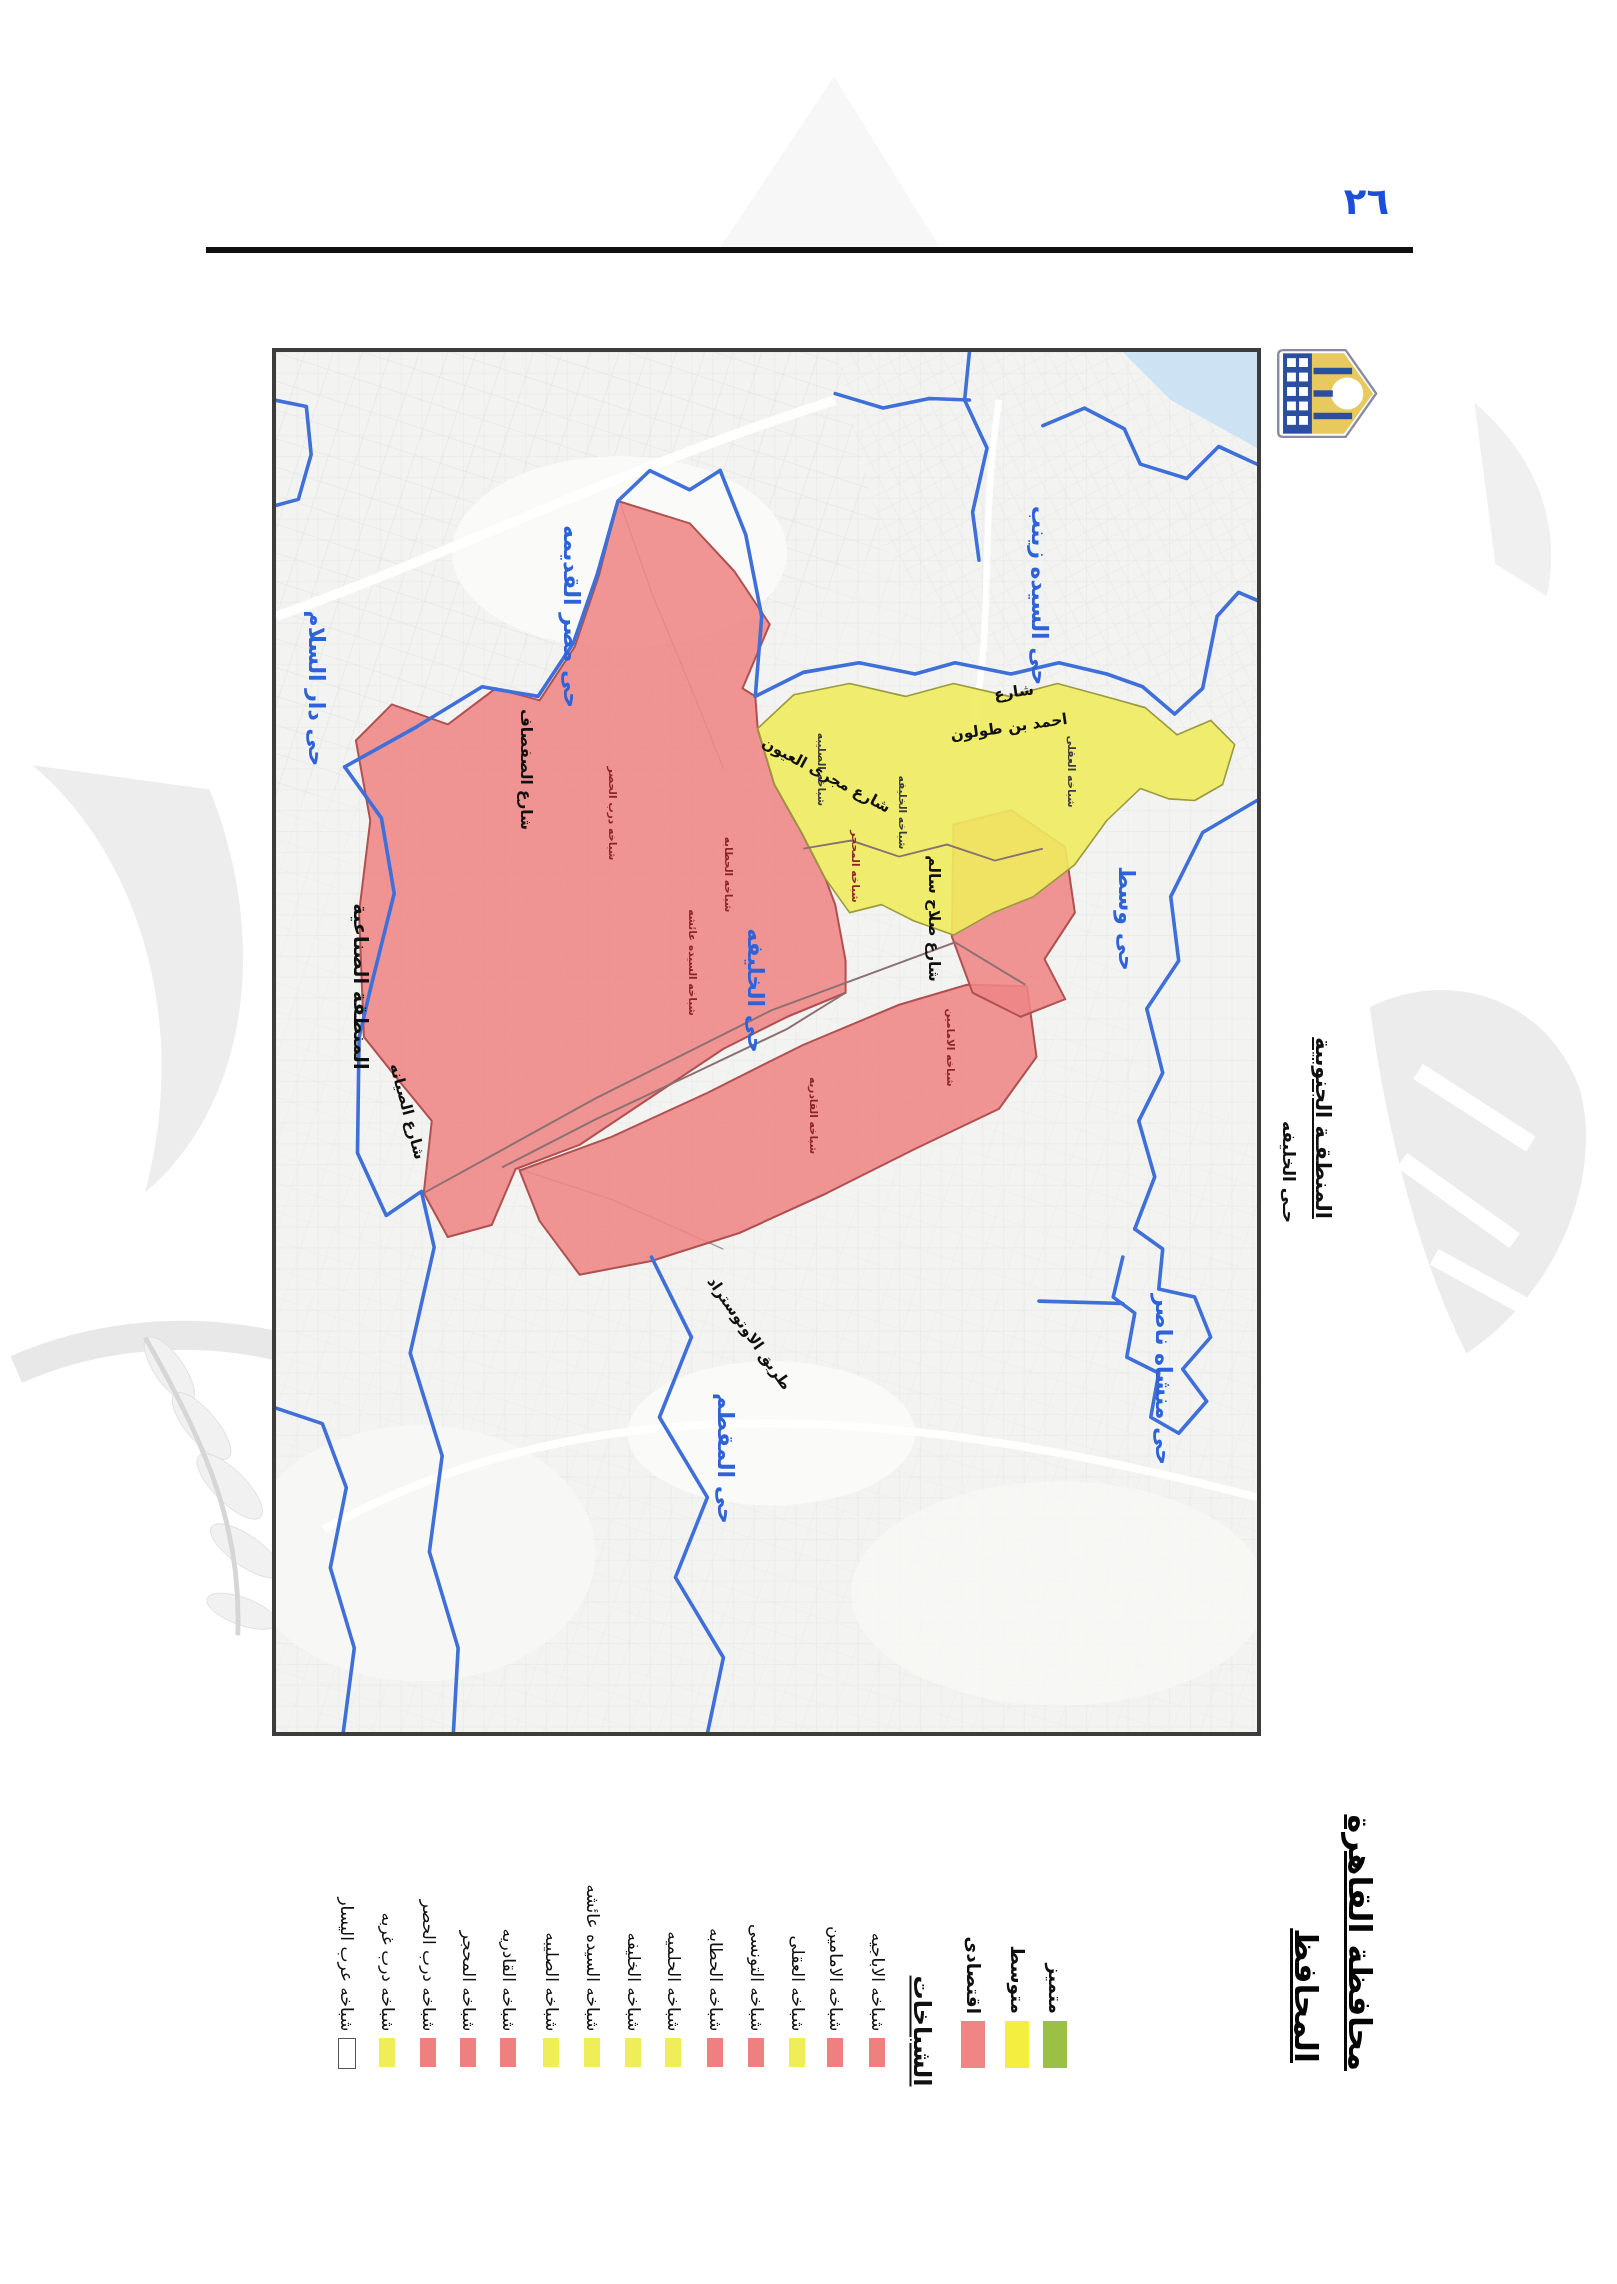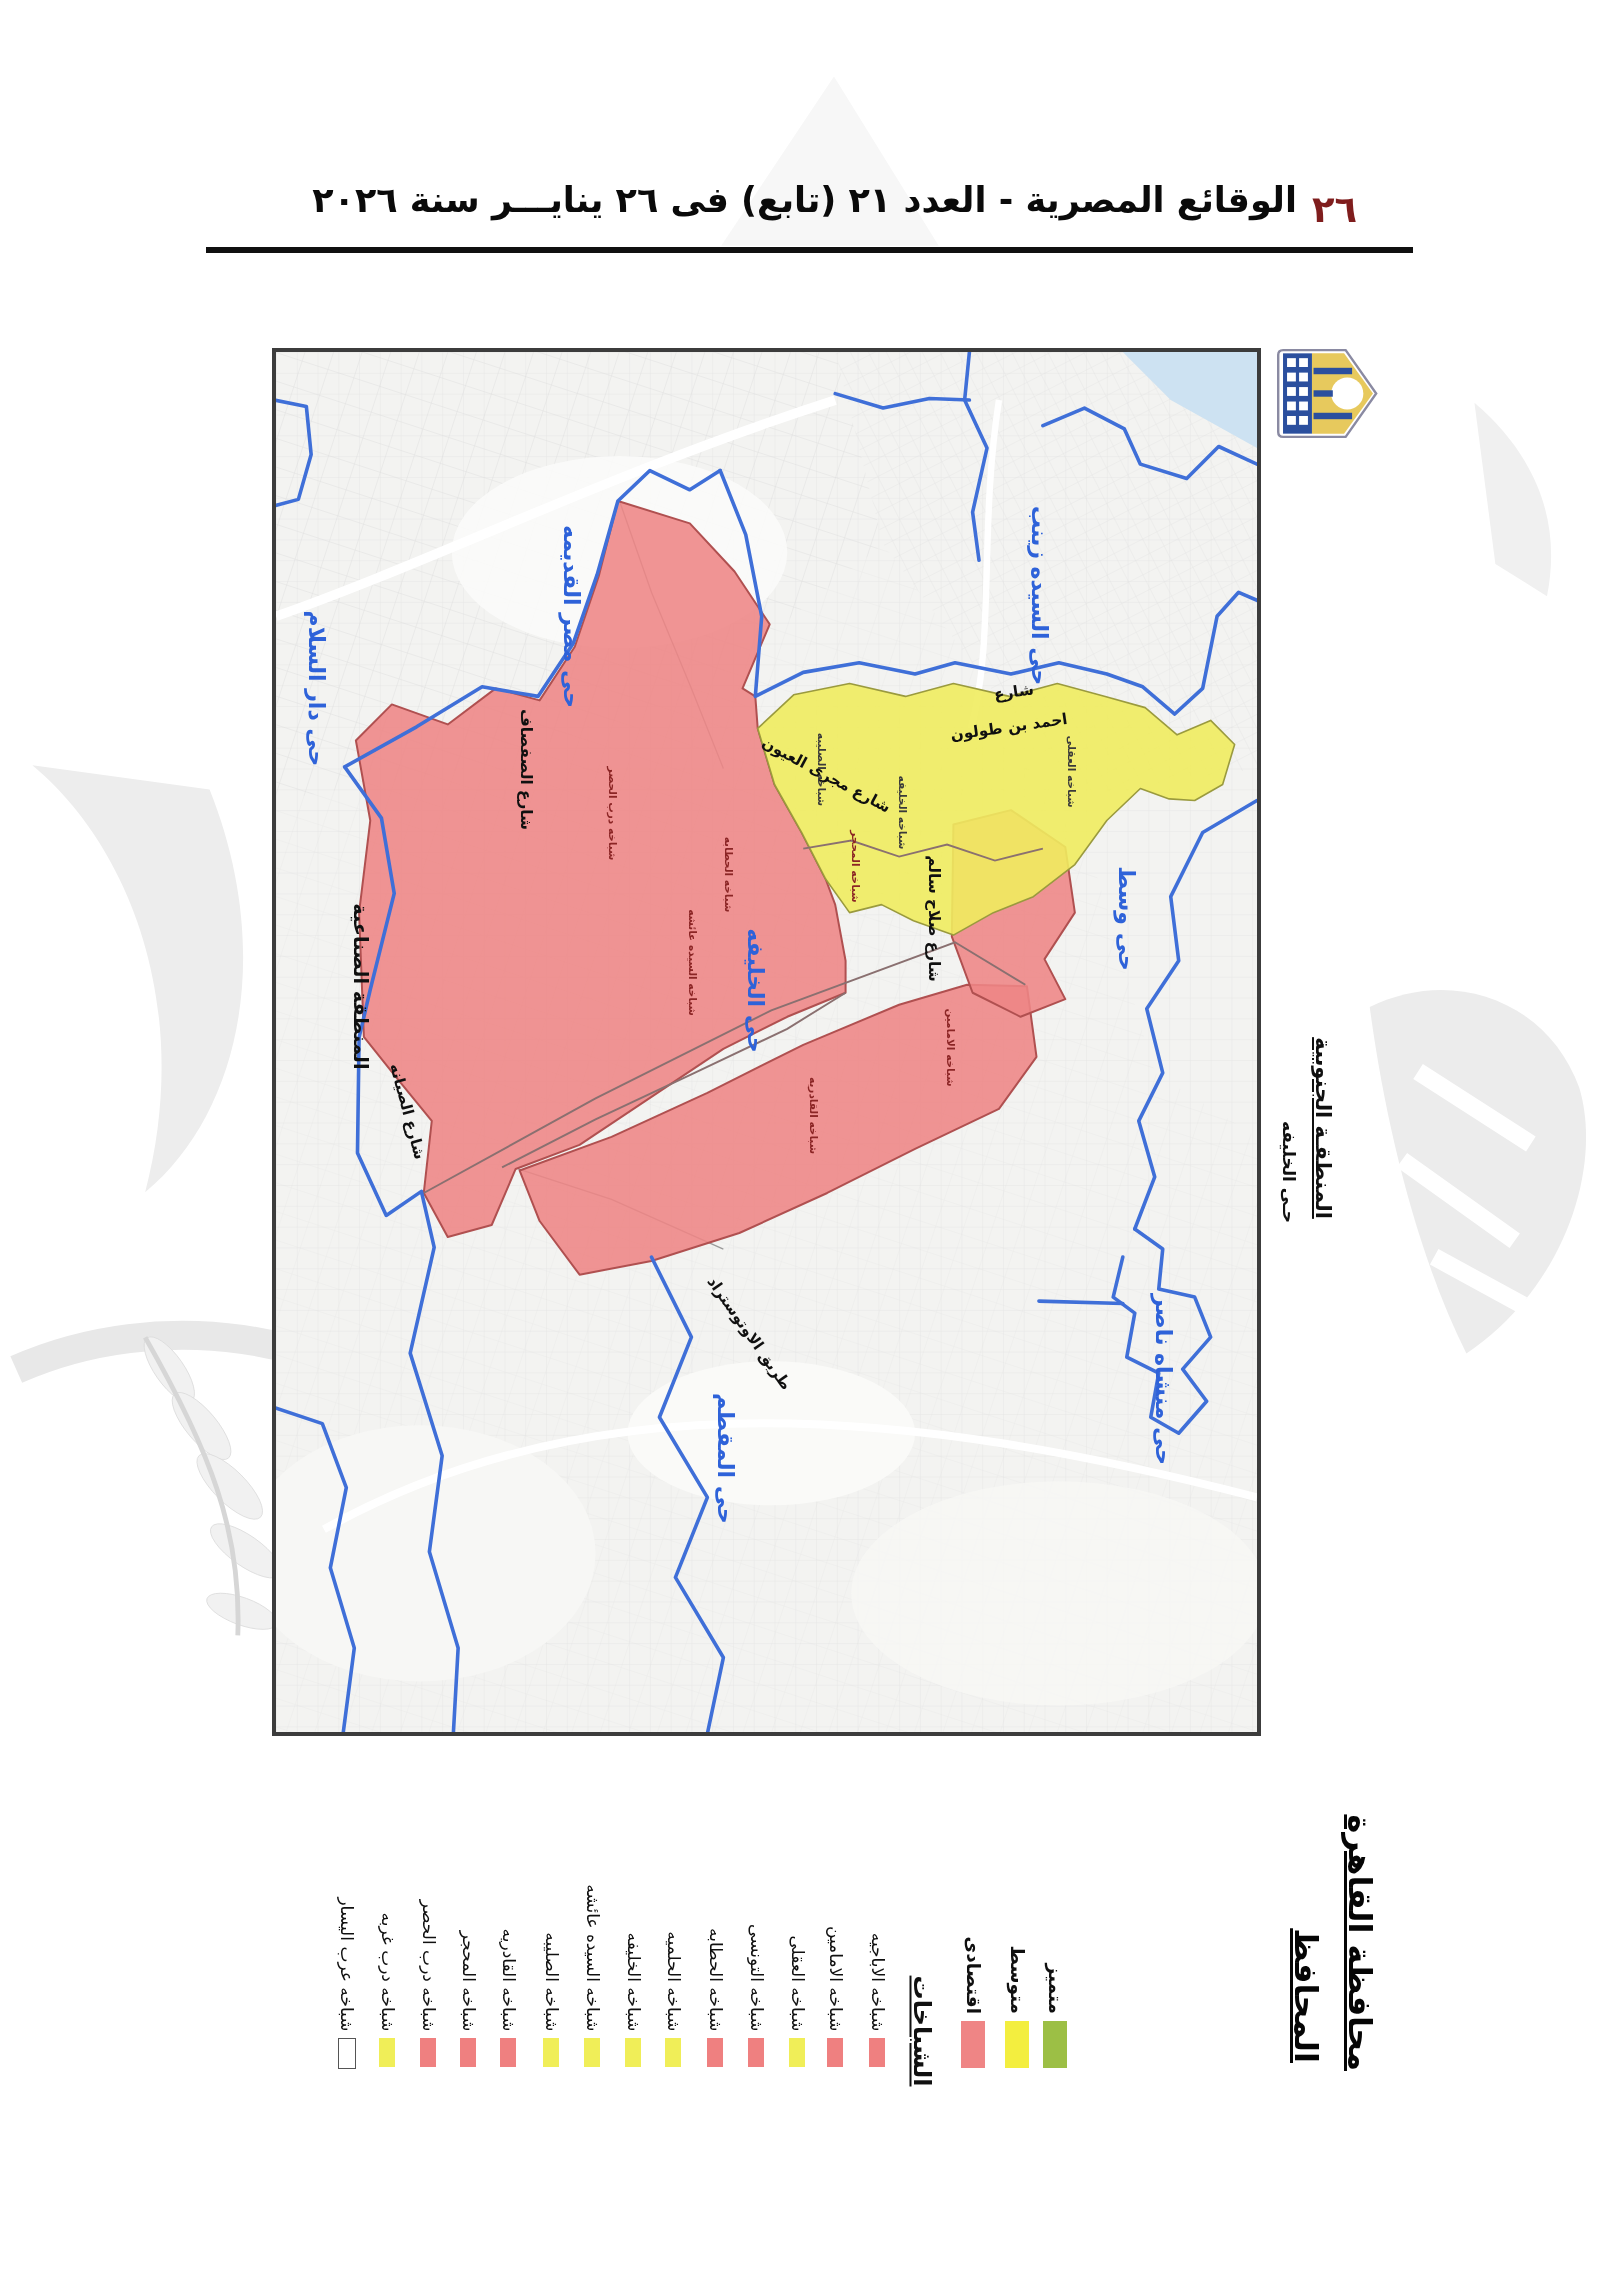--- a/index.html
+++ b/index.html
@@ -8,22 +8,22 @@
     background:#ffffff;font-family:"DejaVu Sans",sans-serif;
   }
   #page{position:absolute;inset:0;}
   
   .header-title{
     position:absolute;left:322px;top:180px;width:975px;height:48px;
     direction:rtl;text-align:right;font-size:35px;font-weight:bold;color:#0a0a0a;
     white-space:nowrap;
   }
   .page-number{
-    position:absolute;left:1312px;top:188px;width:77px;height:48px;
-    text-align:left;font-size:37px;font-weight:bold;color:#7f1d1d;
+    position:absolute;left:1312px;top:180px;width:77px;height:48px;
+    text-align:right;font-size:37px;font-weight:bold;color:#1d4ed8;
   }
   .header-rule{
     position:absolute;left:206px;top:247px;width:1207px;height:6.4px;background:#101010;
   }
   
   .map-figure{
     position:absolute;left:272px;top:348px;width:989px;height:1388px;
     border:4px solid #3c3c3c;box-sizing:border-box;background:#f3f3f1;
   }
   .map-figure svg{display:block;width:100%;height:100%;}
@@ -62,21 +62,20 @@
       <ellipse cx="285" cy="1845" rx="54" ry="20" transform="rotate(45 285 1845)"></ellipse>
       <ellipse cx="305" cy="1925" rx="52" ry="19" transform="rotate(35 305 1925)"></ellipse>
       <ellipse cx="300" cy="2000" rx="46" ry="17" transform="rotate(20 300 2000)"></ellipse>
       <path d="M180,1660 C260,1800 300,1900 295,2030" fill="none" stroke="#d6d6d6" stroke-width="6"></path>
     </g>
     <path d="M1700,1250 C1800,1200 1920,1240 1960,1350 C1990,1450 1940,1600 1820,1680 C1760,1560 1720,1400 1700,1250 Z" fill="#ececec"></path>
     <path d="M1760,1330 L1900,1420 M1740,1440 L1880,1540 M1780,1560 L1890,1620" stroke="#ffffff" stroke-width="22"></path>
     <path d="M1830,500 C1900,560 1940,640 1920,740 L1856,700 Z" fill="#f0f0f0"></path>
   </svg>
 
-  <div class="header-title">الوقائع المصرية - العدد ٢١ (تابع) فى ٢٦ ينايـــر سنة ٢٠٢٦</div>
   <div class="page-number">٢٦</div>
   <div class="header-rule"></div>
 
   <figure class="map-figure" style="margin:0;">
     <svg viewBox="0 0 1228 1723" preserveAspectRatio="none">
       <defs>
         <pattern id="g1" width="26" height="26" patternUnits="userSpaceOnUse">
           <path d="M0 0H26M0 0V26" stroke="#e0e0e0" stroke-width="1.2" fill="none"></path>
         </pattern>
         <pattern id="g2" width="34" height="34" patternUnits="userSpaceOnUse" patternTransform="rotate(18)">

